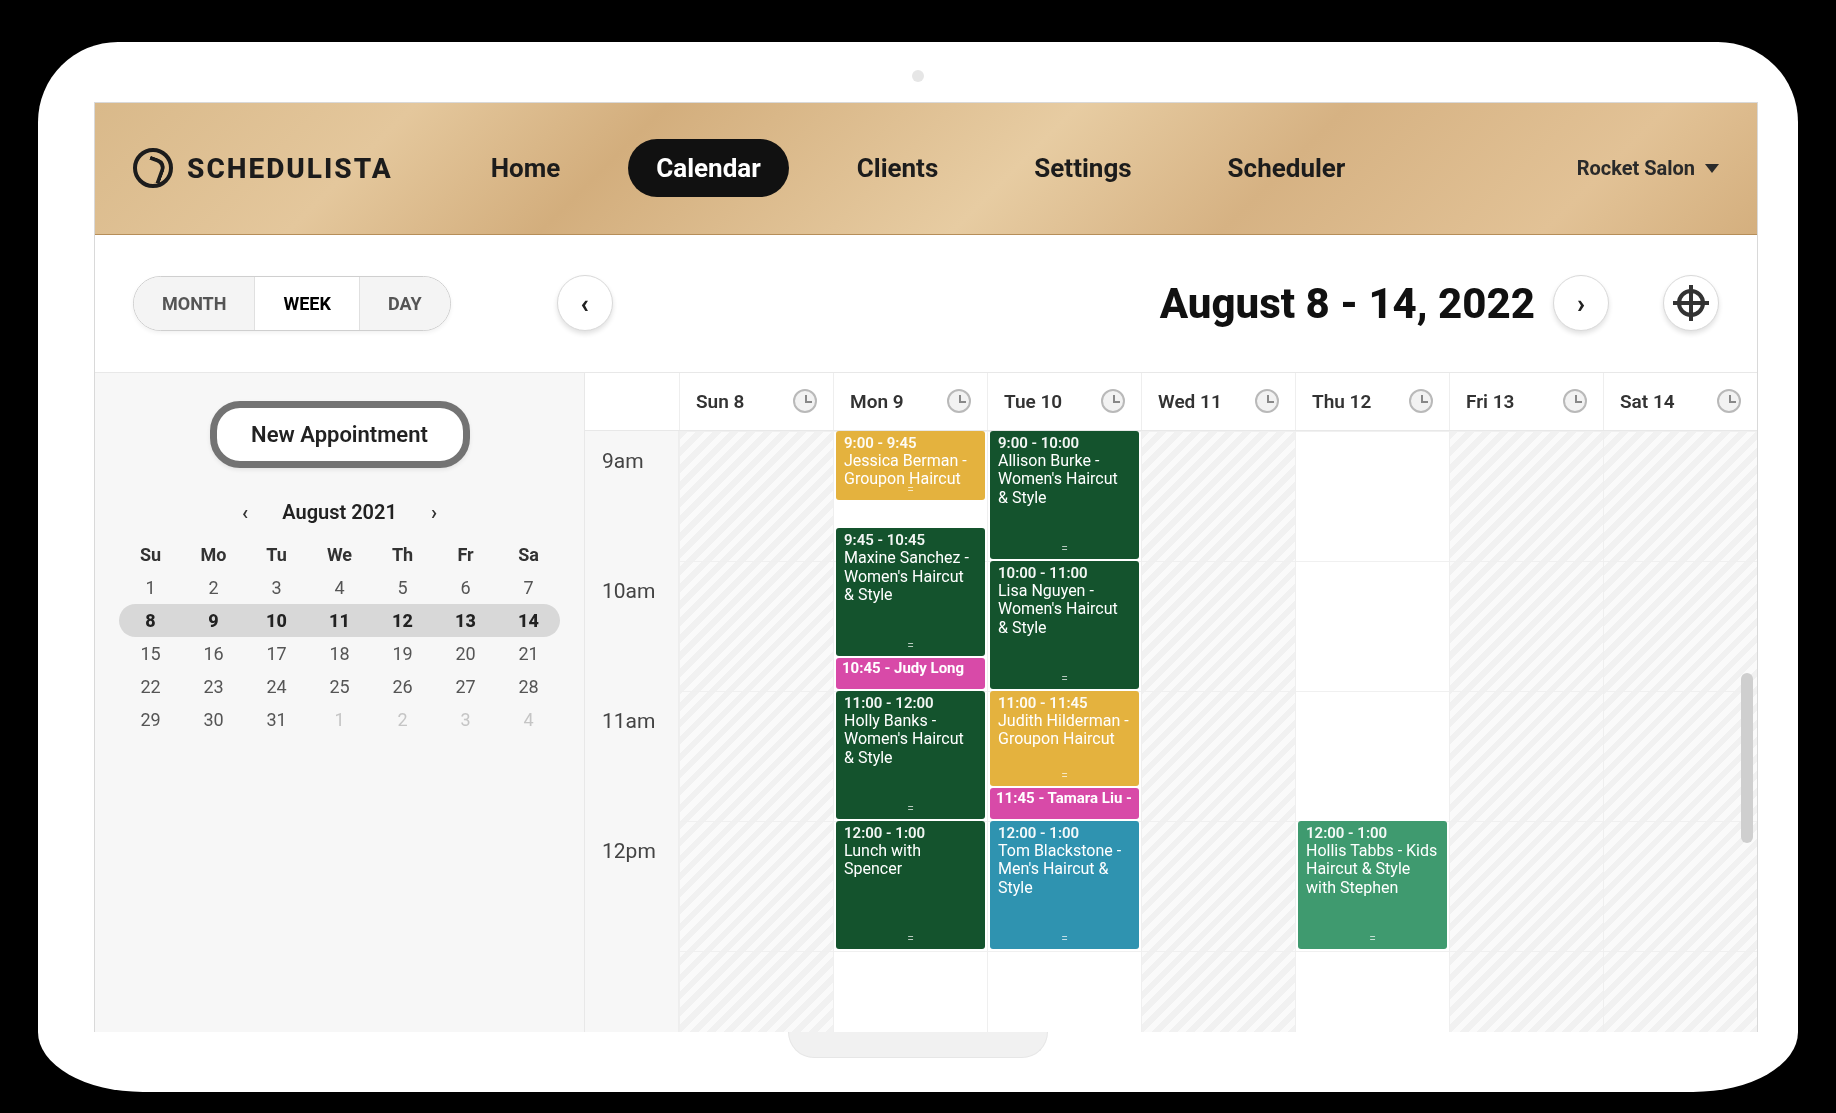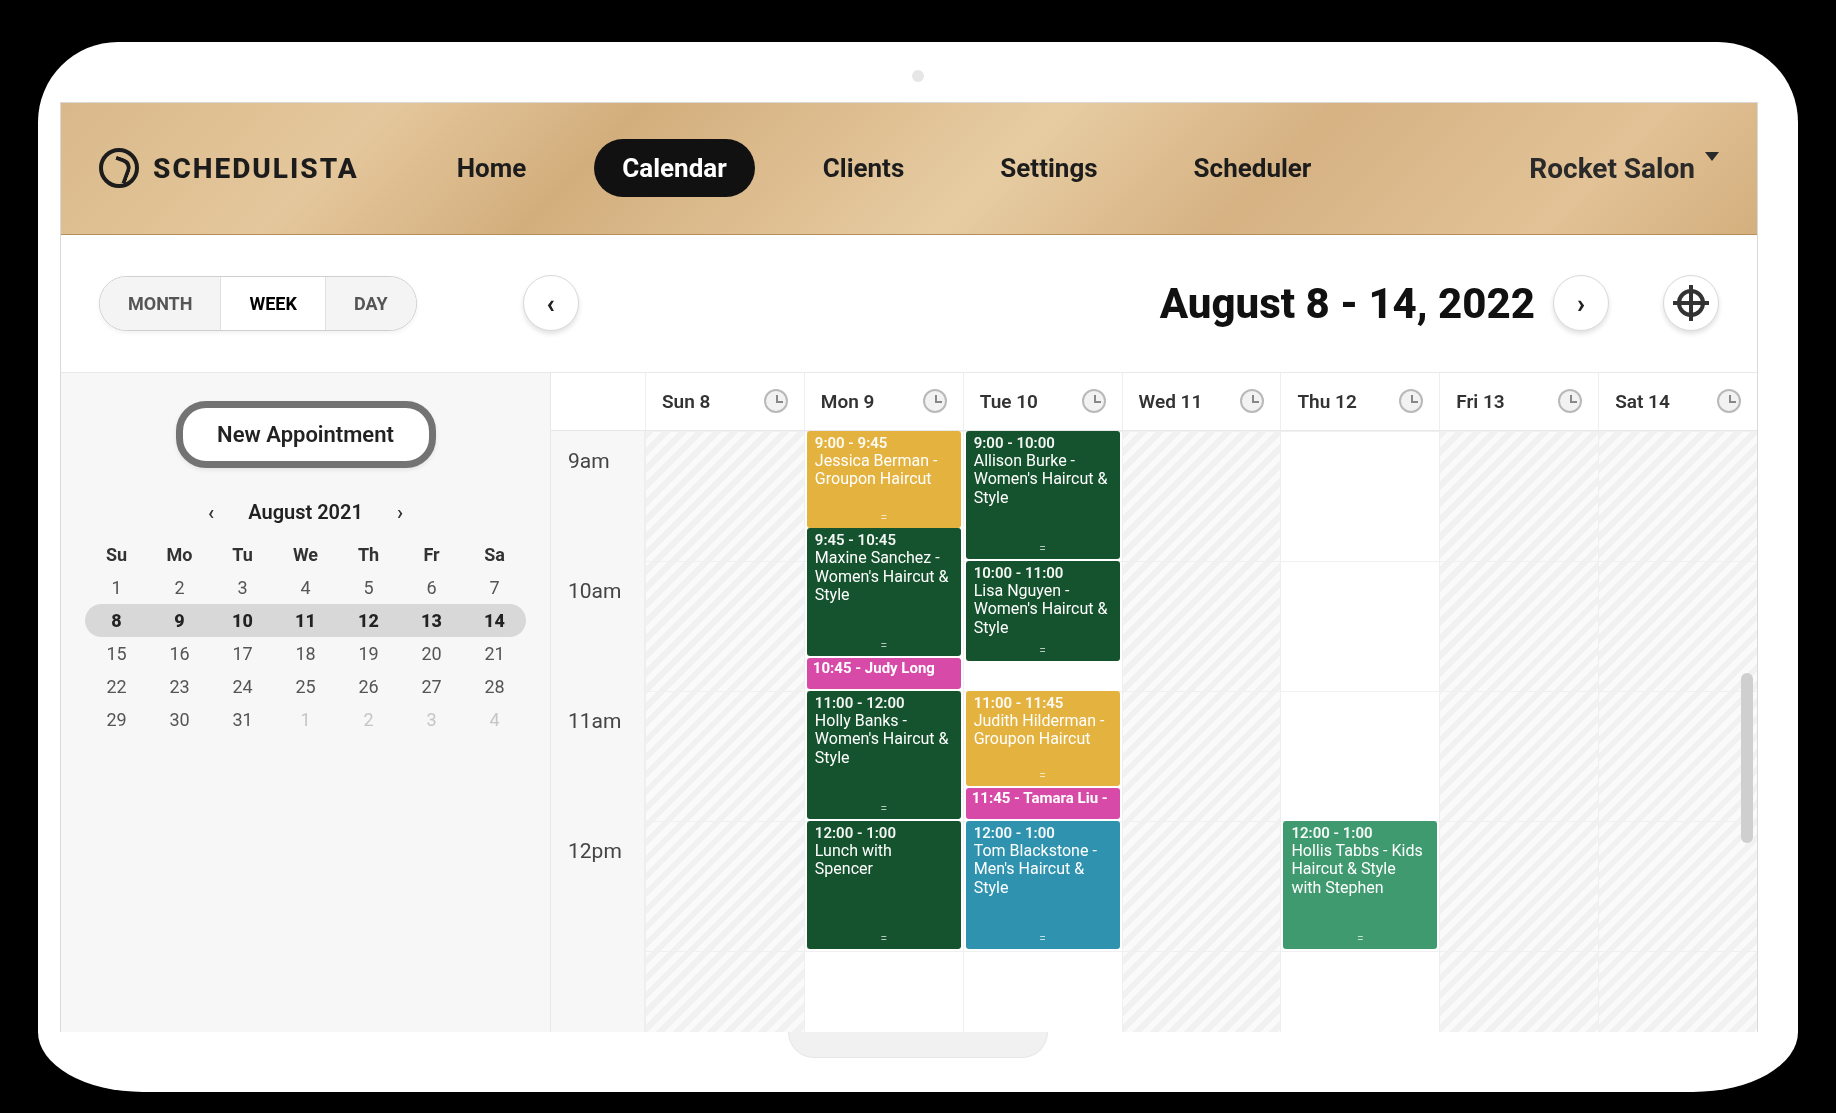--- a/index.html
+++ b/index.html
@@ -14,21 +14,21 @@
     justify-content:center;
   }
   .laptop {
     position: relative;
     width: 1760px;
     margin-top: 20px;
   }
   .screen-frame {
     background: #fff;
     border-radius: 80px 80px 0 0;
-    padding: 60px 40px 0 22px;
+    padding: 60px 40px 0 56px;
     position: relative;
   }
   .camera-dot {
     position:absolute;
     top:28px; left:50%; transform:translateX(-50%);
     width:12px; height:12px; border-radius:50%;
     background:#e6e6e6;
   }
   .viewport {
     background:#fff;
@@ -91,22 +91,22 @@
   }
   .nav-item {
     font-size:26px;font-weight:700;color:#1c1c1c;
     padding:14px 28px;border-radius:30px;
     cursor:pointer;
   }
   .nav-item.active {
     background:#111;color:#fff;
   }
   .account {
-    margin-left:auto;font-size:28px;font-weight:700;color:#2a2a2a;
-    display:flex;gap:10px;cursor:pointer;
+    margin-left:auto;font-size:20px;font-weight:700;color:#2a2a2a;
+    display:flex;align-items:center;gap:10px;cursor:pointer;
   }
   .chev-down{
     width:0;height:0;border-left:7px solid transparent;border-right:7px solid transparent;border-top:9px solid #2a2a2a;
   }
 
   
   .toolbar {
     height: 138px;
     display:flex;align-items:center;padding:0 38px;gap:18px;
     border-bottom:1px solid #e8e8e8;
@@ -369,21 +369,21 @@
                 <div class="hour-line" style="top: 260px;"></div>
                 <div class="hour-line" style="top: 390px;"></div>
                 <div class="hour-line" style="top: 520px;"></div>
               </div>
             <div class="col" id="col-mon">
                 <div class="hour-line" style="top: 0px;"></div>
                 <div class="hour-line" style="top: 130px;"></div>
                 <div class="hour-line" style="top: 260px;"></div>
                 <div class="hour-line" style="top: 390px;"></div>
                 <div class="hour-line" style="top: 520px;"></div>
-                <div class="evt c-yellow" style="top: 0px; height: 97px;">
+                <div class="evt c-yellow" style="top: 0px; height: 69px;">
                   <div class="et">9:00 - 9:45</div>
                   <div class="eb">Jessica Berman - Groupon Haircut</div>
                   <div class="grip">=</div>
                 </div>
                 <div class="evt c-red" style="top: 97.5px; height: 128px;">
                   <div class="et">9:45 - 10:45</div>
                   <div class="eb">Maxine Sanchez - Women's Haircut &amp; Style</div>
                   <div class="grip">=</div>
                 </div>
                 <div class="evt c-pink" style="top: 227.5px; height: 30.5px; padding: 2px 6px; font-size: 15px;">10:45 - Judy Long</div>
@@ -402,21 +402,21 @@
                 <div class="hour-line" style="top: 0px;"></div>
                 <div class="hour-line" style="top: 130px;"></div>
                 <div class="hour-line" style="top: 260px;"></div>
                 <div class="hour-line" style="top: 390px;"></div>
                 <div class="hour-line" style="top: 520px;"></div>
                 <div class="evt c-red" style="top: 0px; height: 128px;">
                   <div class="et">9:00 - 10:00</div>
                   <div class="eb">Allison Burke - Women's Haircut &amp; Style</div>
                   <div class="grip">=</div>
                 </div>
-                <div class="evt c-red" style="top: 130px; height: 100px;">
+                <div class="evt c-red" style="top: 130px; height: 128px;">
                   <div class="et">10:00 - 11:00</div>
                   <div class="eb">Lisa Nguyen - Women's Haircut &amp; Style</div>
                   <div class="grip">=</div>
                 </div>
                 <div class="evt c-yellow" style="top: 260px; height: 95.5px;">
                   <div class="et">11:00 - 11:45</div>
                   <div class="eb">Judith Hilderman - Groupon Haircut</div>
                   <div class="grip">=</div>
                 </div>
                 <div class="evt c-pink" style="top: 357.5px; height: 30.5px; padding: 2px 6px; font-size: 15px;">11:45 - Tamara Liu -</div>

